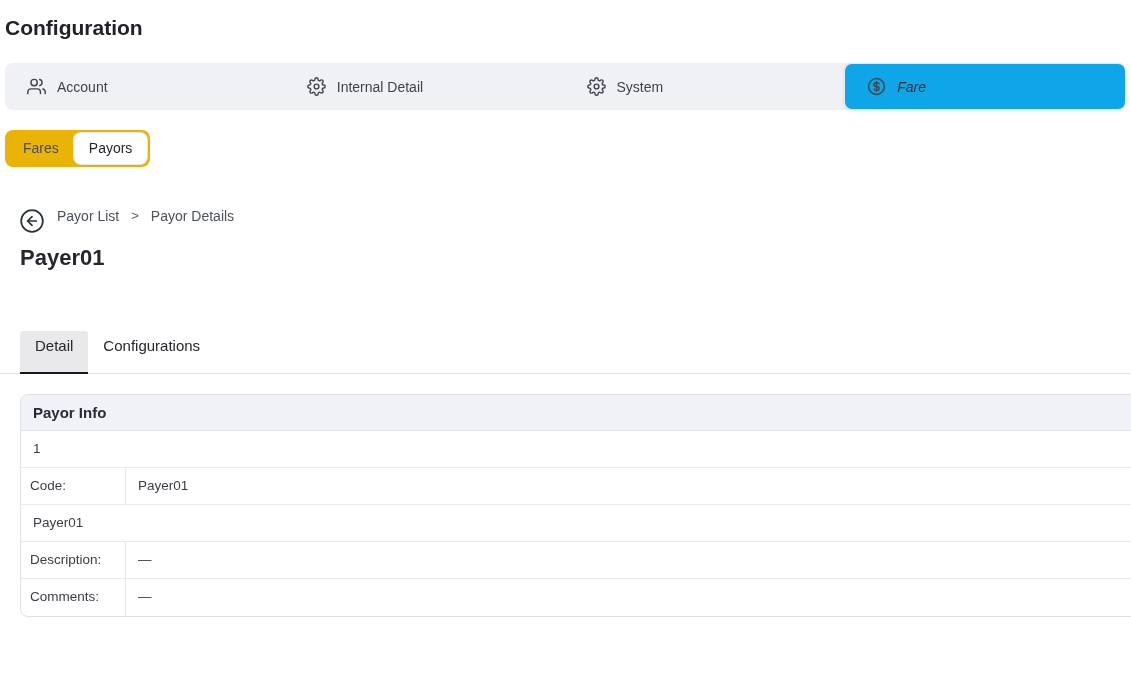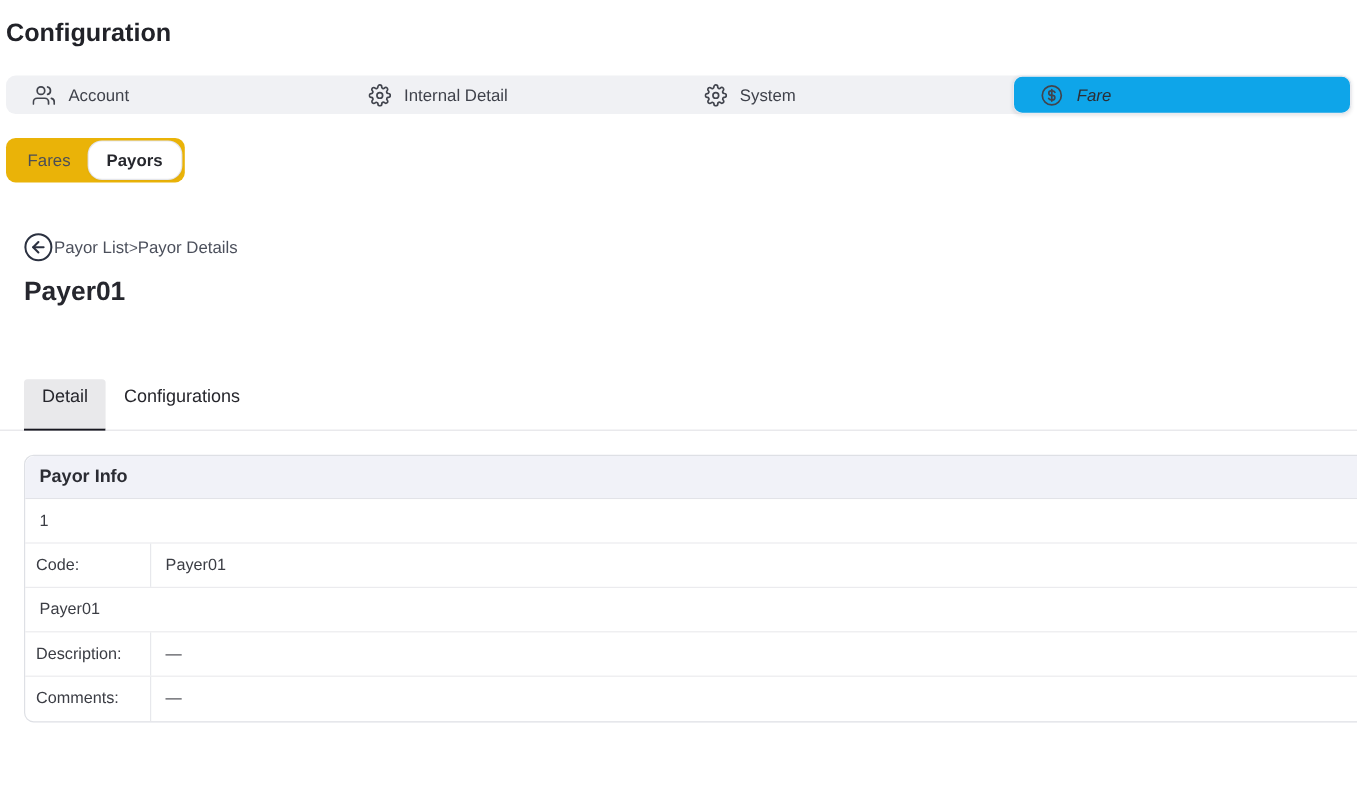--- a/index.html
+++ b/index.html
@@ -15,21 +15,21 @@
   .page-title {
     margin: 16px 0 0 5px;
     font-size: 21px;
     font-weight: 700;
     color: #212228;
   }
 
   
   .main-nav {
     margin: 23px 5px 0 5px;
-    height: 32px;
+    height: 47px;
     background: #f0f1f4;
     border-radius: 8px;
     display: flex;
     align-items: stretch;
   }
   .main-tab {
     flex: 1;
     display: flex;
     align-items: center;
     gap: 11px;
@@ -61,30 +61,29 @@
   .sub-tab {
     padding: 6px 15px;
     font-size: 14px;
     color: #4b4e57;
     cursor: pointer;
     border-radius: 7px;
     line-height: 19px;
   }
   .sub-tab.selected {
     background: #ffffff;
-    font-weight: 700;
+    font-weight: 400;
     color: #26272d;
     box-shadow: 0 0 0 1px #e5e6eb, 0 1px 2px rgba(40,44,60,0.08);
-    border-radius: 11px;
   }
 
   
   .breadcrumb {
     display: flex;
-    align-items: center;
+    gap: 12px;
     margin: 41px 0 0 19px;
     font-size: 14px;
     color: #4c505c;
   }
   .back-btn {
     display: flex; align-items: center;
     color: #2b3140;
     cursor: pointer;
     background: none; border: none; padding: 0;
   }

